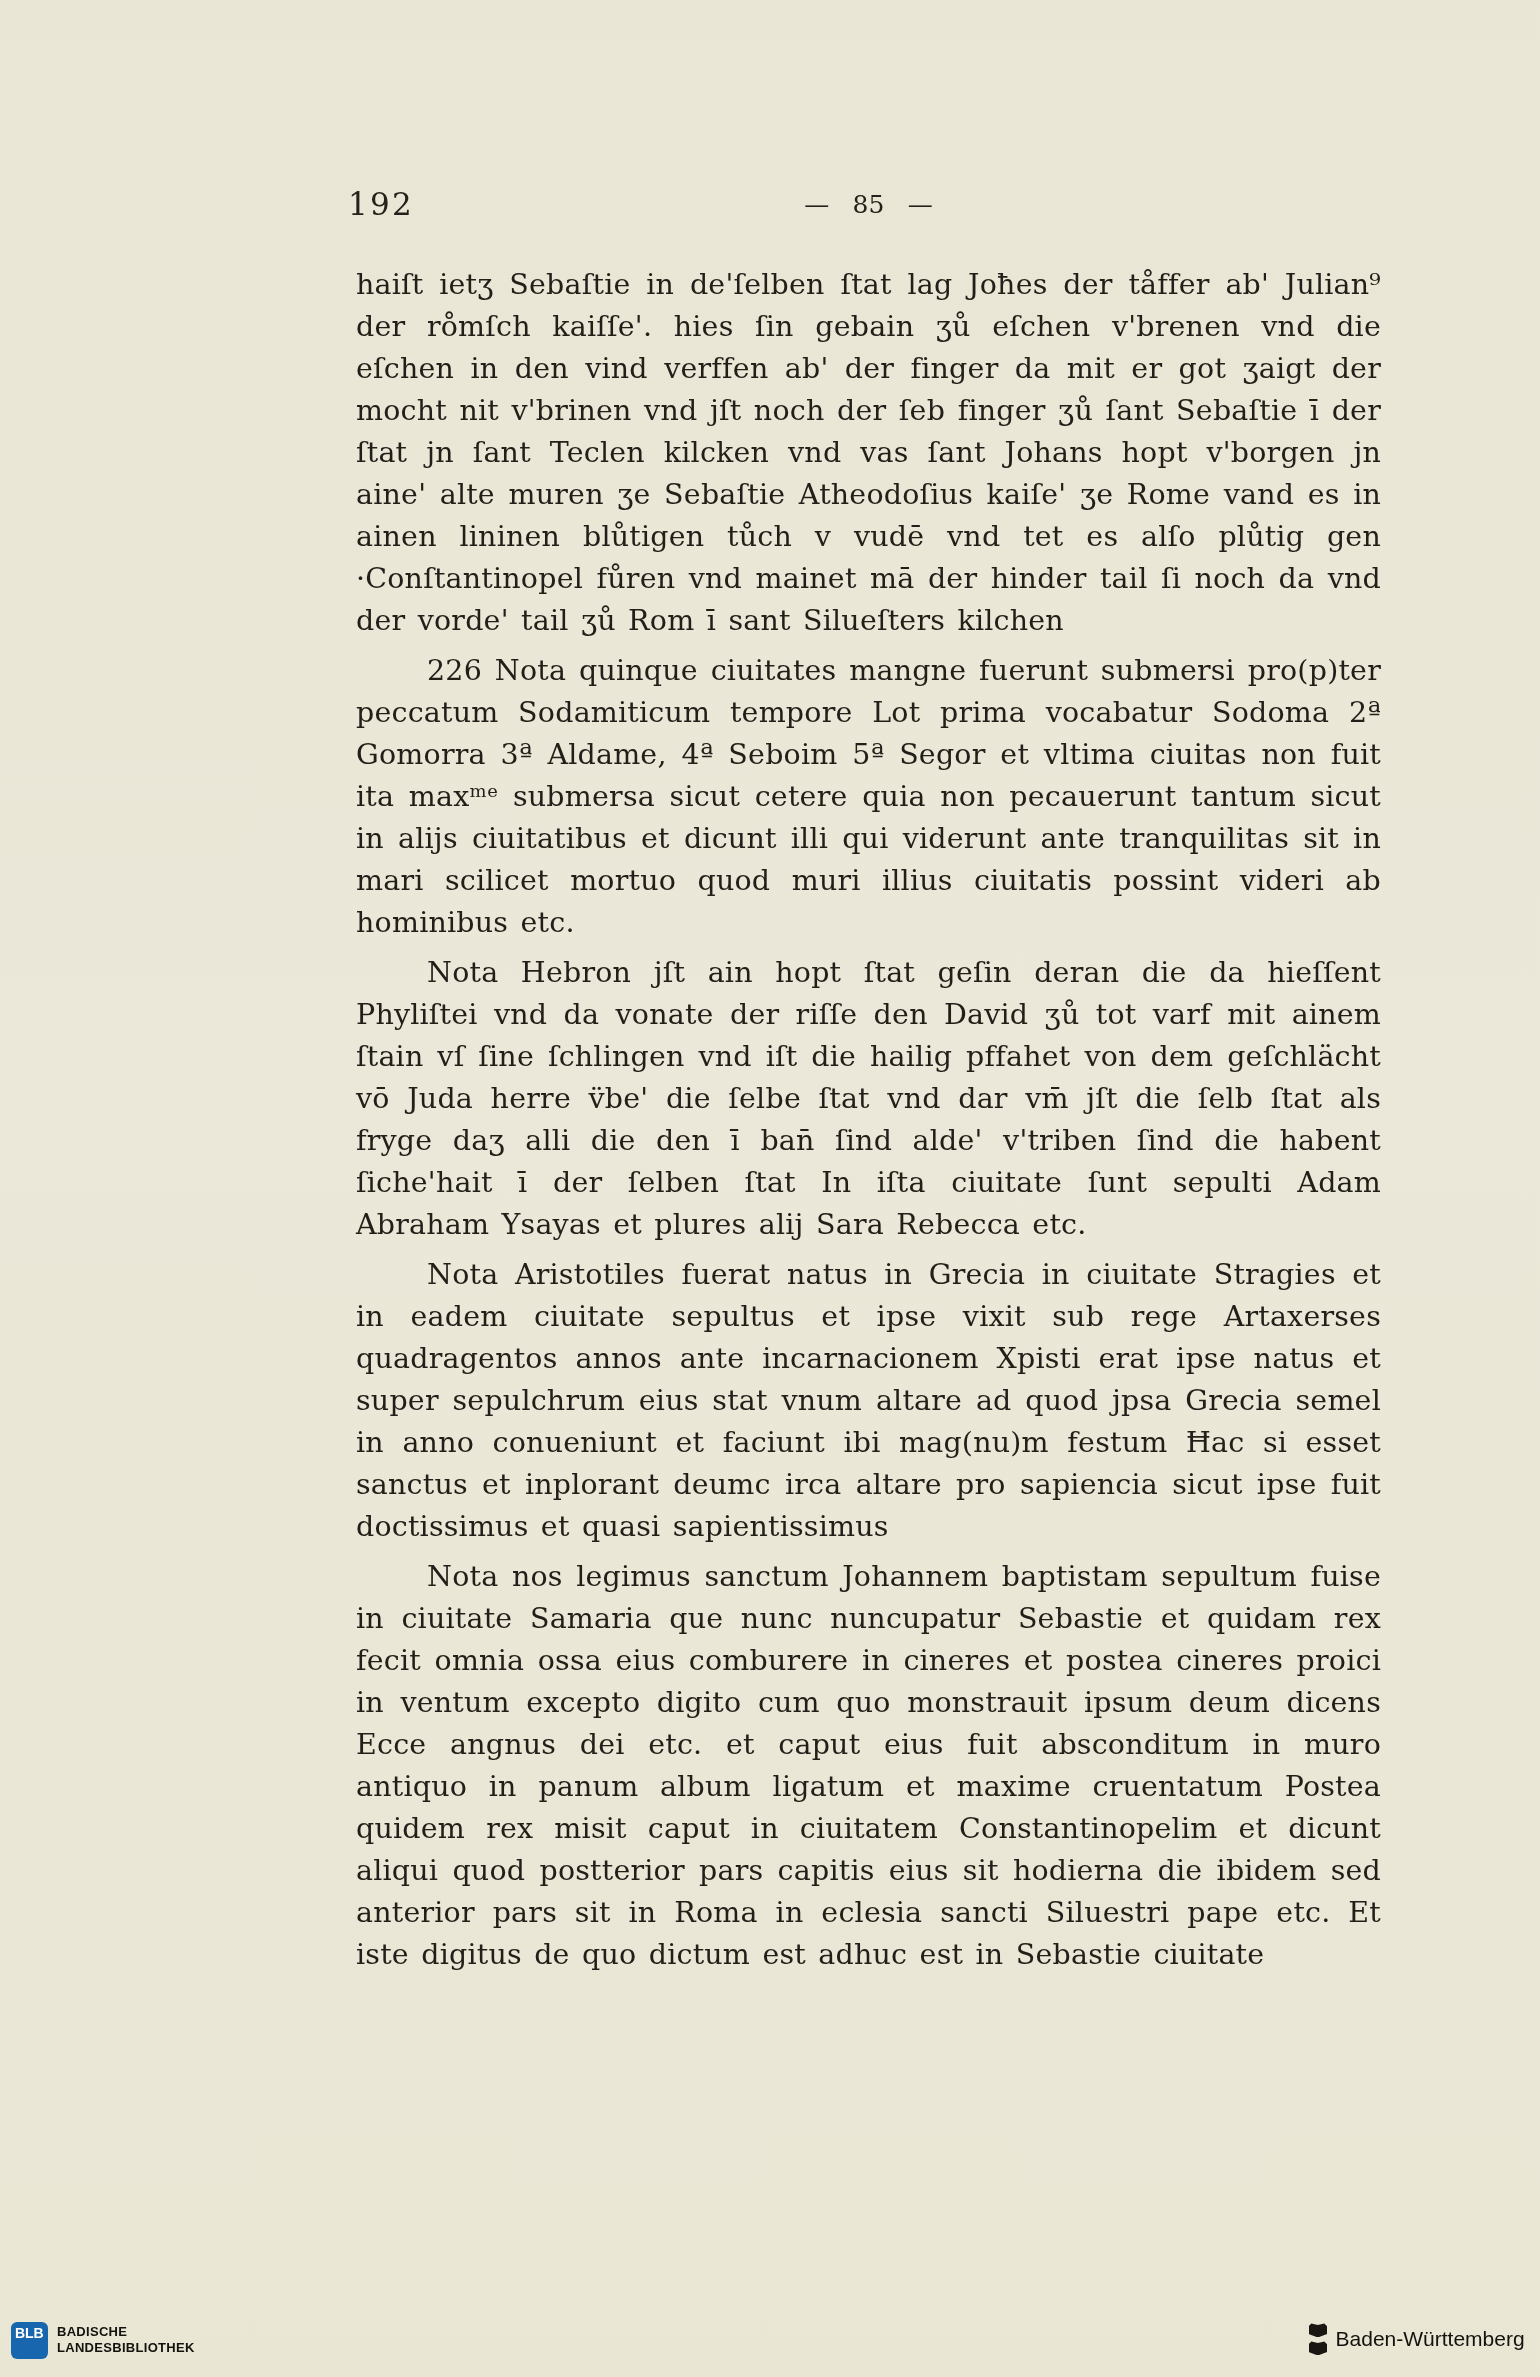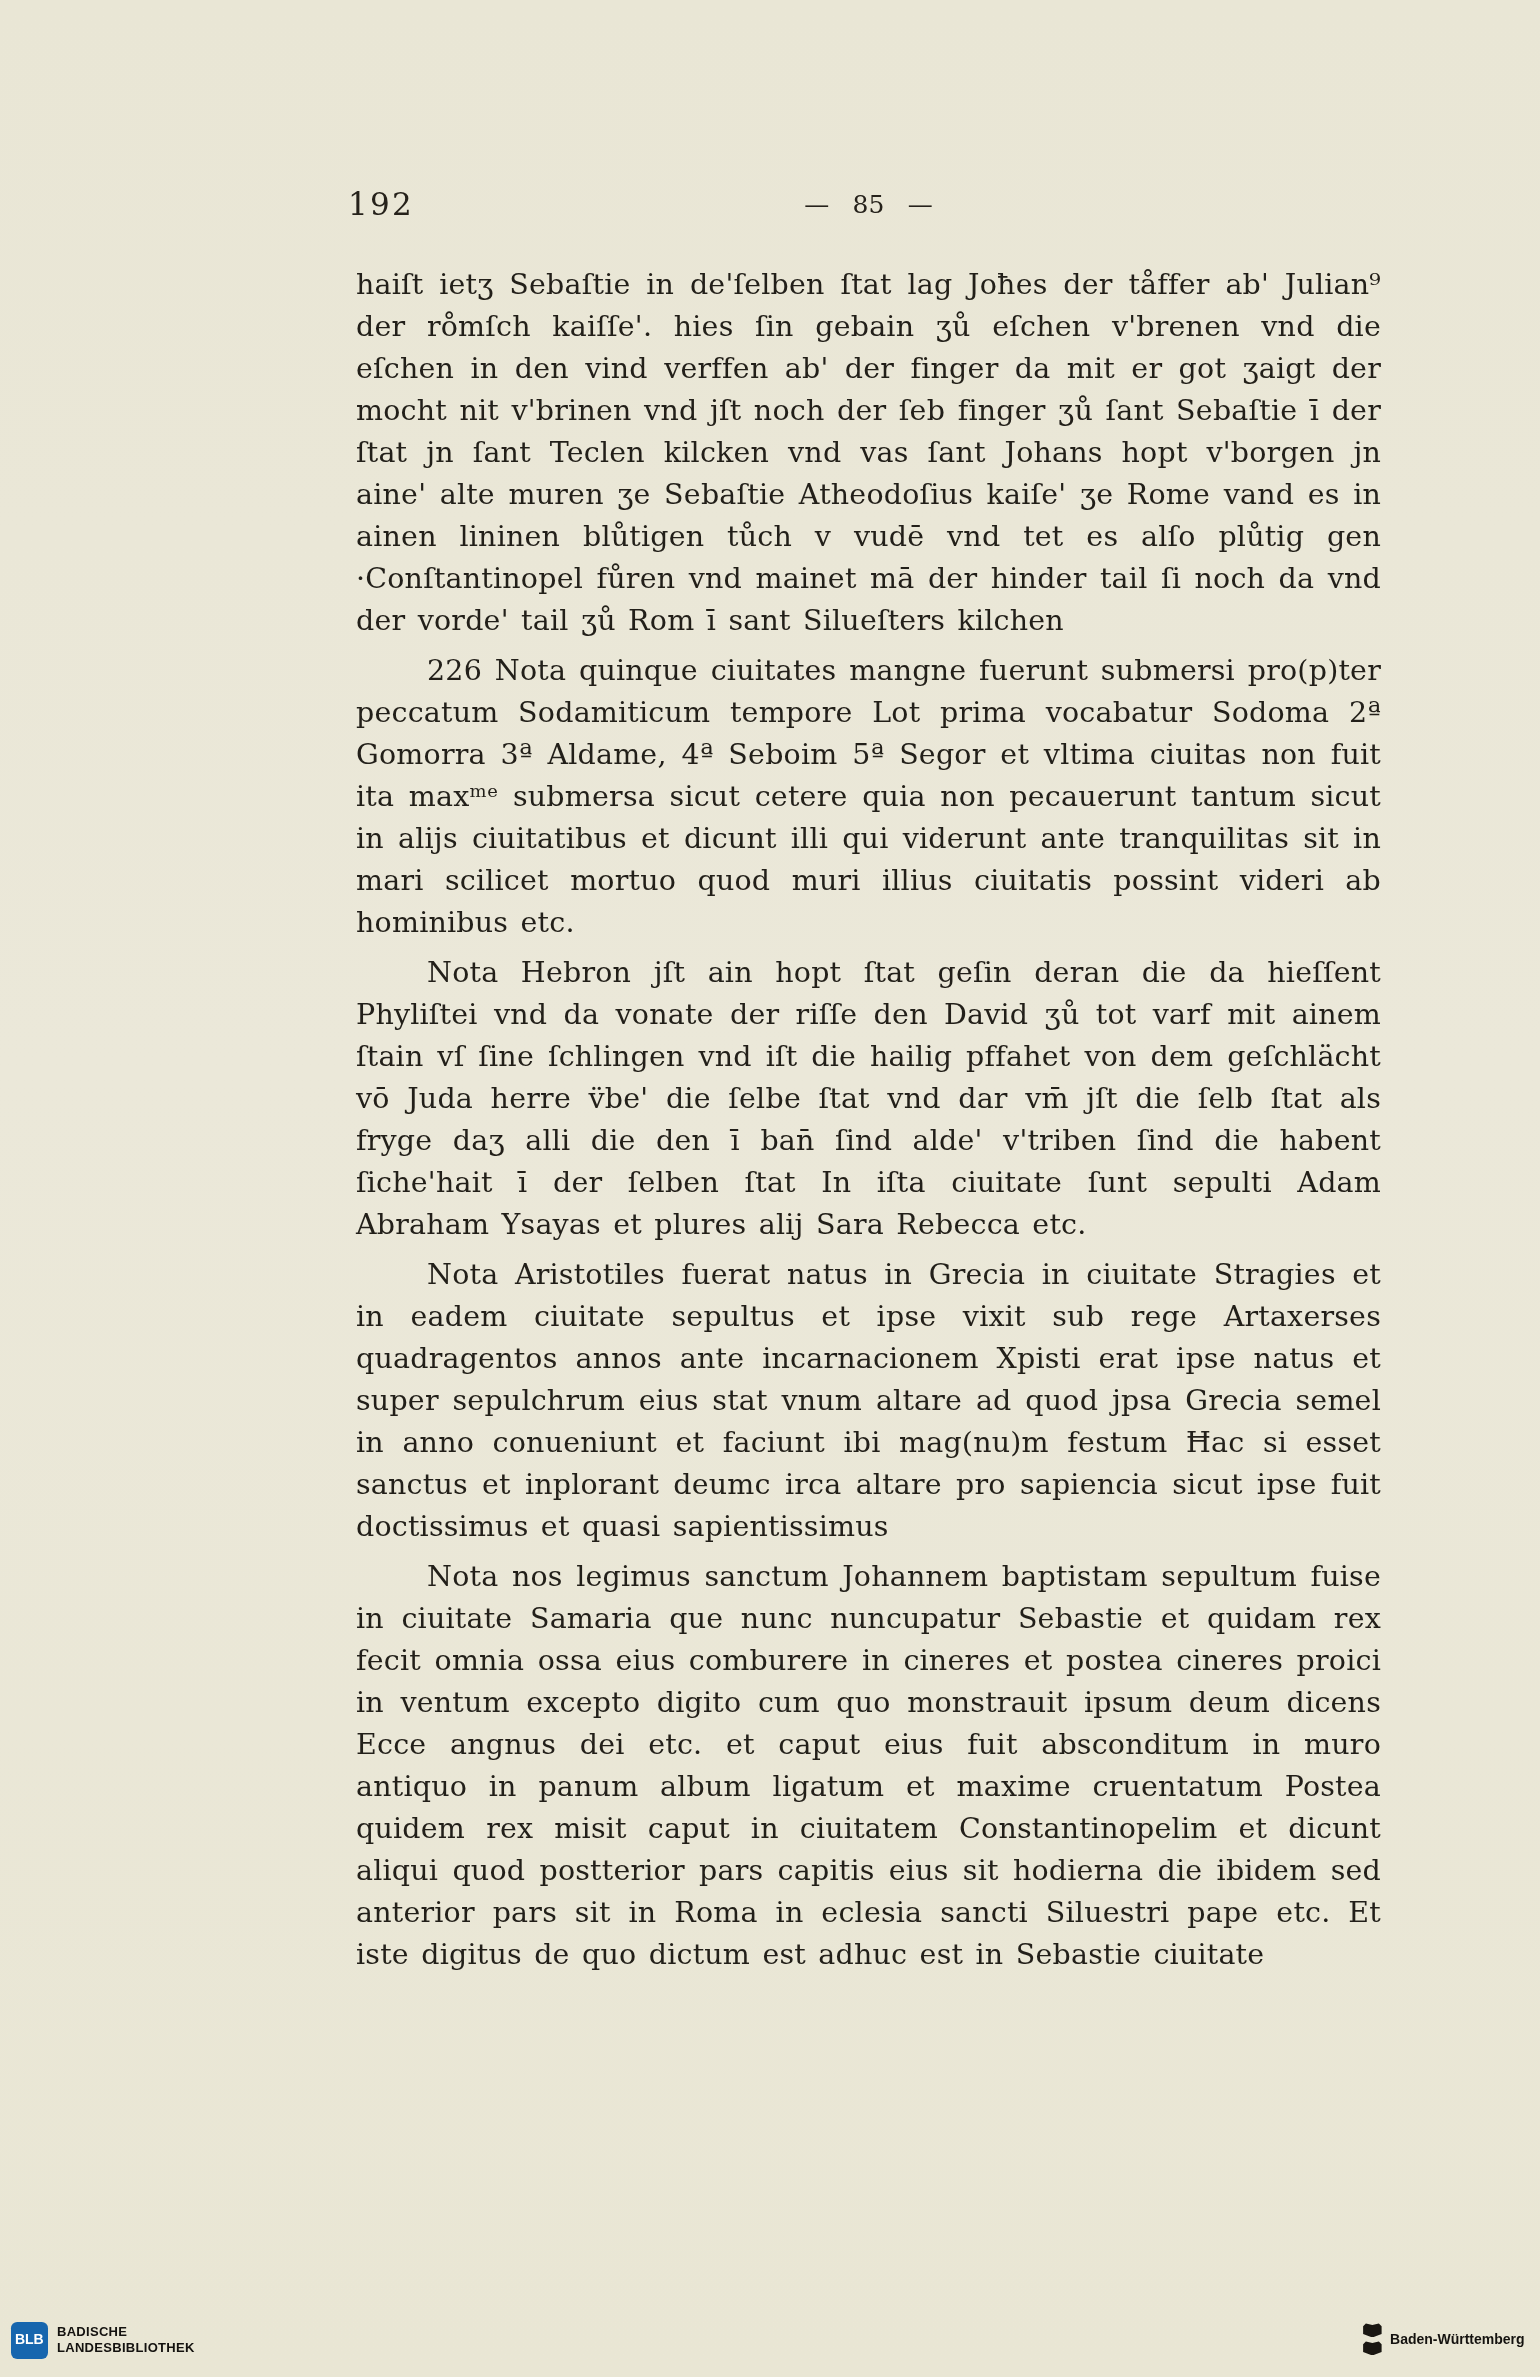--- a/index.html
+++ b/index.html
@@ -82,21 +82,21 @@
     height: 37px;
     background: #1766ae;
     border-radius: 6.2px;
     color: #ffffff;
     font-family: "Liberation Sans", "DejaVu Sans", sans-serif;
     font-weight: bold;
     font-size: 14px;
     display: flex;
     align-items: flex-end;
     justify-content: center;
-    padding-bottom: 12px;
+    padding-bottom: 18px;
     box-sizing: border-box;
   }
   .lib-name {
     font-family: "Liberation Sans", "DejaVu Sans", sans-serif;
     font-weight: bold;
     font-size: 13px;
     line-height: 16px;
     color: #14120f;
     letter-spacing: 0.3px;
   }
@@ -117,22 +117,22 @@
     align-items: center;
   }
   .bw-emblem .glyph {
     width: 18.5px;
     height: 14px;
     background: #1a1712;
     clip-path: polygon(0 20%, 15% 0, 50% 12%, 85% 0, 100% 20%, 100% 75%, 50% 100%, 0 75%);
   }
   .region {
     font-family: "Liberation Sans", "DejaVu Sans", sans-serif;
-    font-weight: bold;
-    font-size: 14px;
+    font-weight: normal;
+    font-size: 21px;
     color: #14120f;
   }
 </style>
 </head>
 <body>
 
 <div class="page">
 
   <div class="header">
     <span class="pagenum">192</span>

